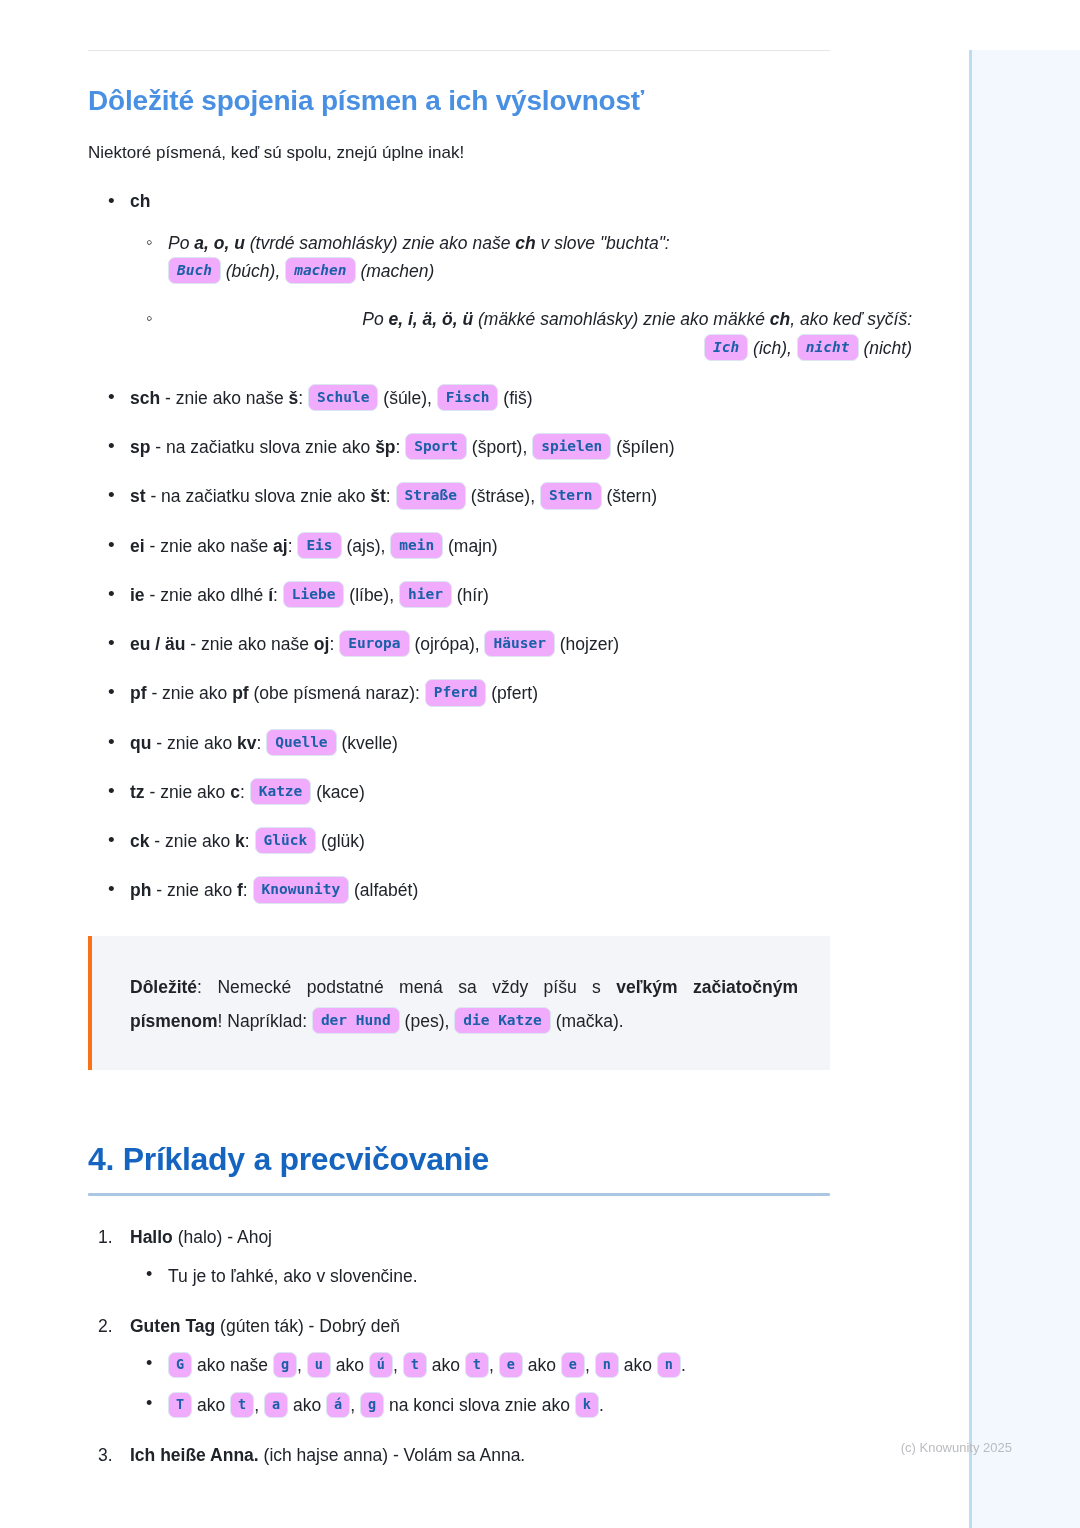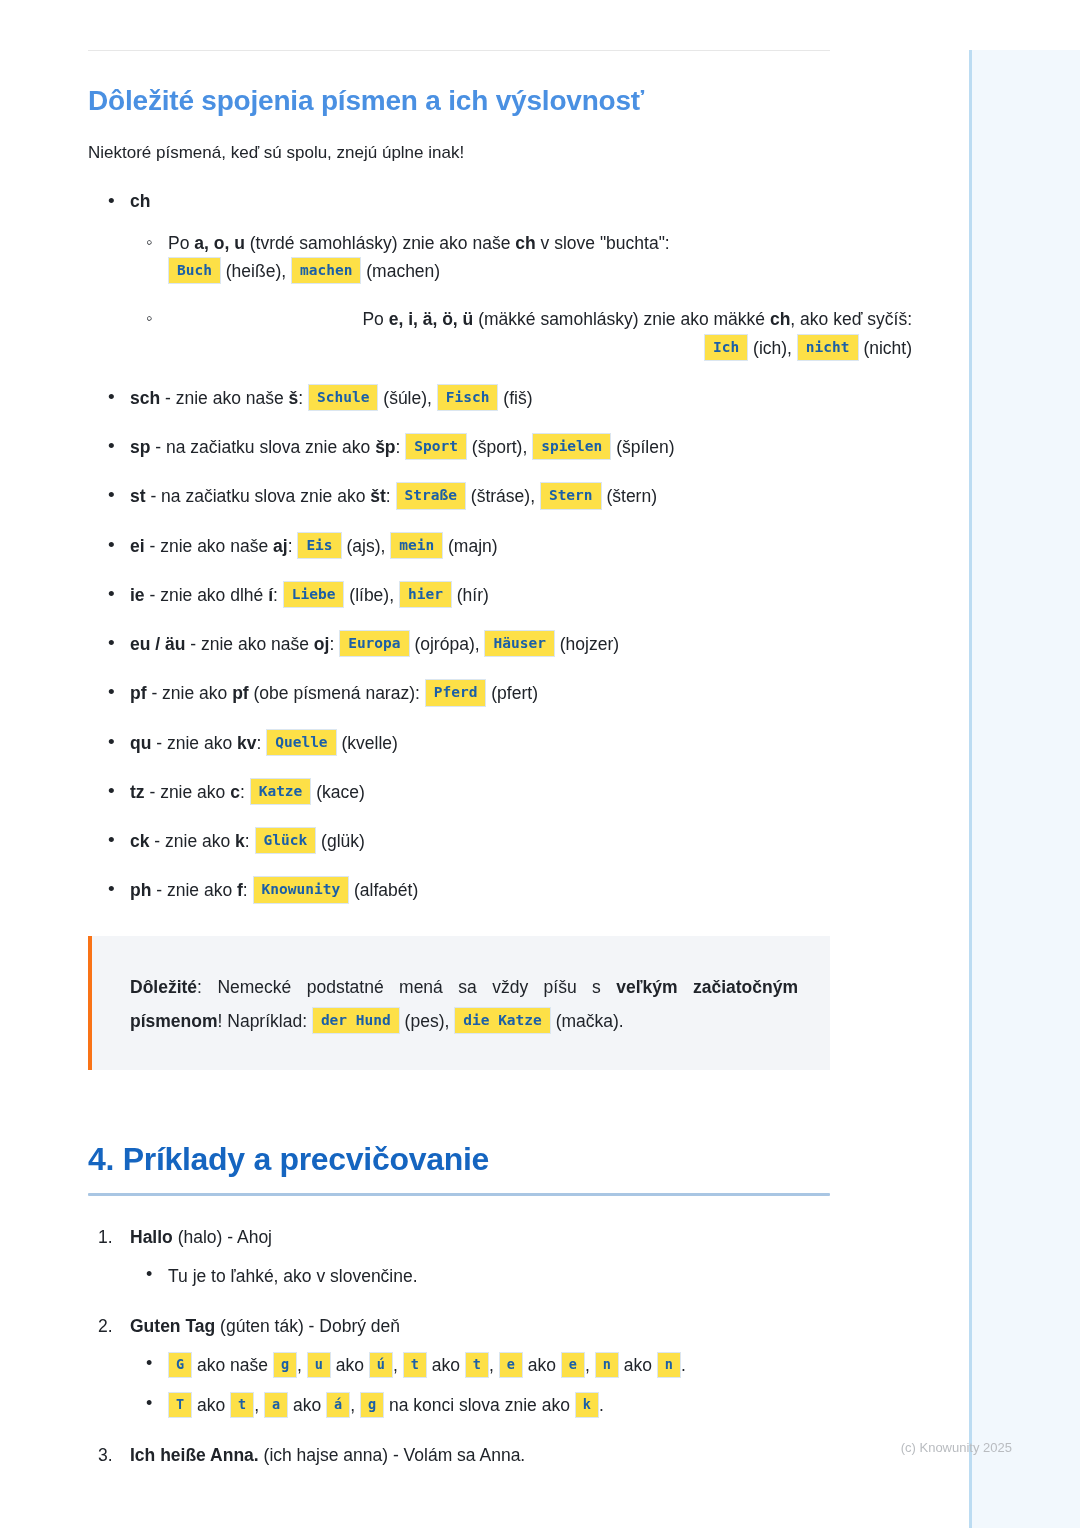--- a/index.html
+++ b/index.html
@@ -101,20 +101,21 @@
     left: 20px;
     top: -1px;
     font-size: 19px;
     color: #20242a;
   }
 
   ul.sub {
     list-style: none;
     margin: 14px 0 0 0;
     padding: 0;
+    font-style: italic;
   }
   ul.sub > li {
     position: relative;
     padding-left: 38px;
     font-size: 17.5px;
     line-height: 1.62;
     margin-bottom: 20px;
   }
   ul.sub > li::before {
     content: "◦";
@@ -128,23 +129,23 @@
 
   .term { font-weight: bold; }
 
   
   code.chip {
     display: inline-block;
     font-family: "DejaVu Sans Mono", "Liberation Mono", monospace;
     font-size: 14.5px;
     font-weight: bold;
     color: #1a5fa8;
-    background: #fde047;
+    background: #f0abfc;
     border: 1px solid #dbe6f0;
-    border-radius: 0;
+    border-radius: 7px;
     padding: 3px 8px 4px 8px;
     line-height: 1.25;
     vertical-align: 2px;
     white-space: pre;
   }
   code.chip.tiny {
     font-size: 13.5px;
     padding: 3px 7px 4px 7px;
   }
 
@@ -239,21 +240,21 @@
   <p class="lead">Niektoré písmená, keď sú spolu, znejú úplne inak!</p>
 
   <ul class="rules">
 
     <li>
       <span class="term">ch</span>
       <ul class="sub">
         <li>
           <span>Po </span><span class="term">a, o, u</span><span> (tvrdé samohlásky) znie ako naše </span><span class="term">ch</span><span> v slove "buchta":</span><br>
           <code class="chip">Buch</code>
-          <span>(heiße)</span><span>,</span>
+          <span>(búch)</span><span>,</span>
           <code class="chip">machen</code>
           <span>(machen)</span>
         </li>
         <li>
           <span>Po </span><span class="term">e, i, ä, ö, ü</span><span> (mäkké samohlásky) znie ako mäkké </span><span class="term">ch</span><span>, ako keď syčíš:</span><br>
           <code class="chip">Ich</code>
           <span>(ich)</span><span>,</span>
           <code class="chip">nicht</code>
           <span>(nicht)</span>
         </li>

